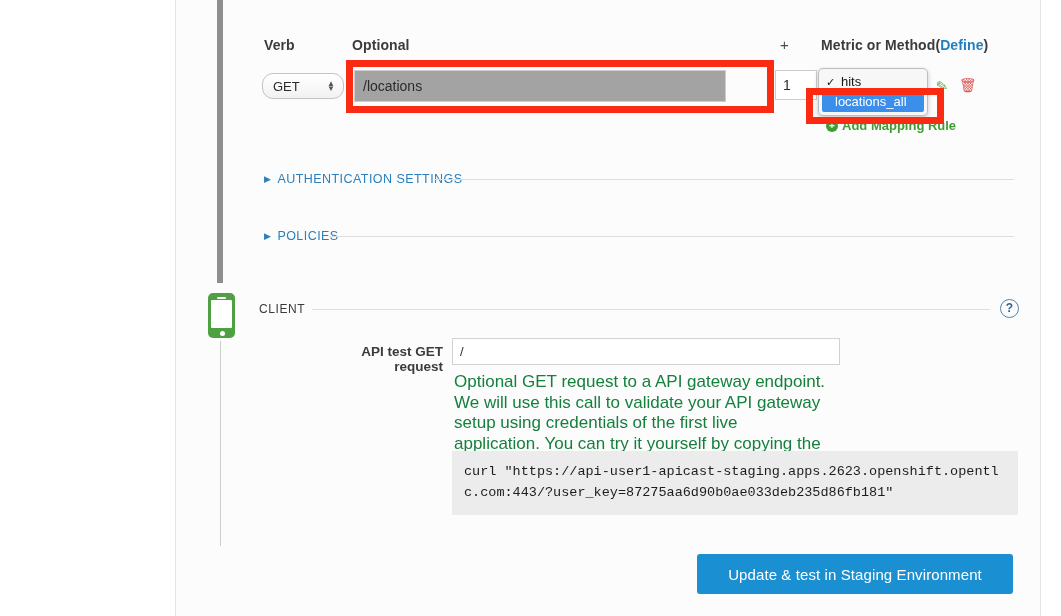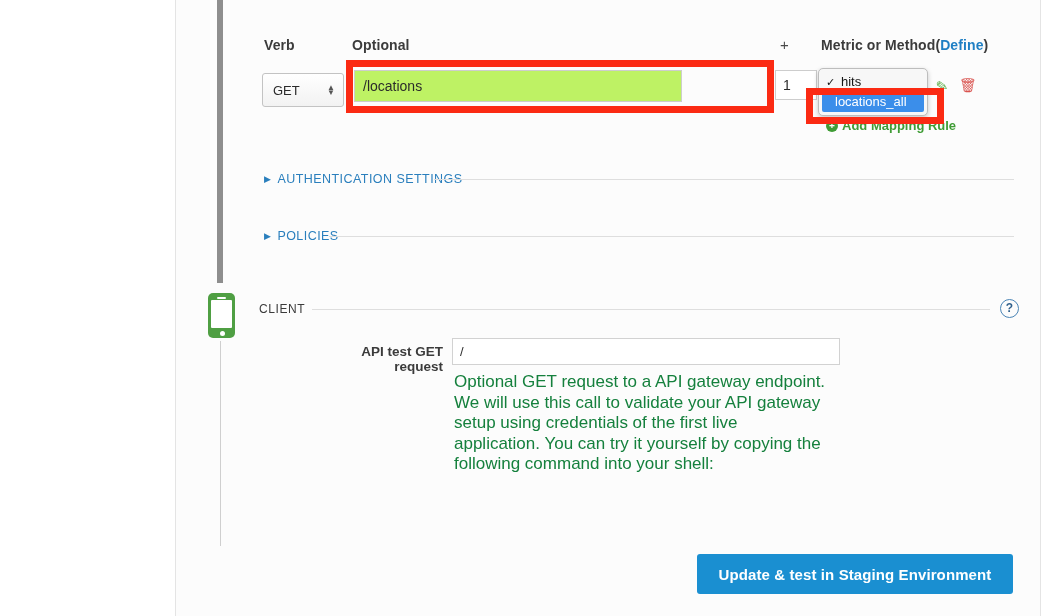--- a/index.html
+++ b/index.html
@@ -66,24 +66,24 @@
   .lbl-metric  { left: 821px; top: 37px; }
   .lbl-metric a {
     color: #1f7fc4;
     text-decoration: none;
     font-weight: bold;
   }
 
   .verb-select {
     position: absolute;
     left: 262px; top: 73px;
-    width: 82px; height: 34px;
+    width: 82px; height: 26px;
     background: linear-gradient(#ffffff, #f2f2f2);
     border: 1px solid #c3c3c3;
-    border-radius: 3px;
+    border-radius: 11px;
     box-sizing: border-box;
     font-size: 13px;
     color: #2a2a2a;
     display: flex;
     align-items: center;
     padding-left: 10px;
   }
   .verb-arrows {
     position: absolute;
     right: 8px; top: 50%;
@@ -91,22 +91,22 @@
     display: flex;
     flex-direction: column;
     line-height: 5px;
     font-size: 8px;
     color: #555;
   }
 
   .pattern-input {
     position: absolute;
     left: 354px; top: 70px;
-    width: 328px; height: 32px;
-    background: #bef264;
+    width: 372px; height: 32px;
+    background: #a3a3a3;
     border: 1px solid #cdcdcd;
     box-sizing: border-box;
     font-size: 14px;
     color: #2b2b2b;
     display: flex;
     align-items: center;
     padding-left: 8px;
   }
 
   .delta-input {
@@ -350,21 +350,21 @@
   .submit-btn {
     position: absolute;
     left: 697px; top: 554px;
     width: 316px; height: 40px;
     background: #1a8fd1;
     border: none;
     border-radius: 3px;
     color: #ffffff;
     font-family: "Liberation Sans", sans-serif;
     font-size: 15px;
-    font-weight: bold;
+    font-weight: normal;
     letter-spacing: .1px;
     cursor: pointer;
   }
 </style>
 </head>
 <body>
 
 <div class="page-outer">
   <div class="page-sheet"></div>
 
@@ -439,15 +439,16 @@
   <div class="client-rule"></div>
   <div class="help-icon">?</div>
 
   <div class="field-label">API test GET request</div>
   <div class="test-input">
     <span>/</span>
   </div>
 
   <div class="helper-text">Optional GET request to a API gateway endpoint. We will use this call to validate your API gateway setup using credentials of the first live application. You can try it yourself by copying the following command into your shell:</div>
 
+  <div class="code-block">curl "https://api-user1-apicast-staging.apps.2623.openshift.opentlc.com:443/?user_key=87275aa6d90b0ae033deb235d86fb181"</div>
 
   <button class="submit-btn">Update &amp; test in Staging Environment</button>
 </div>
 
 </body></html>

